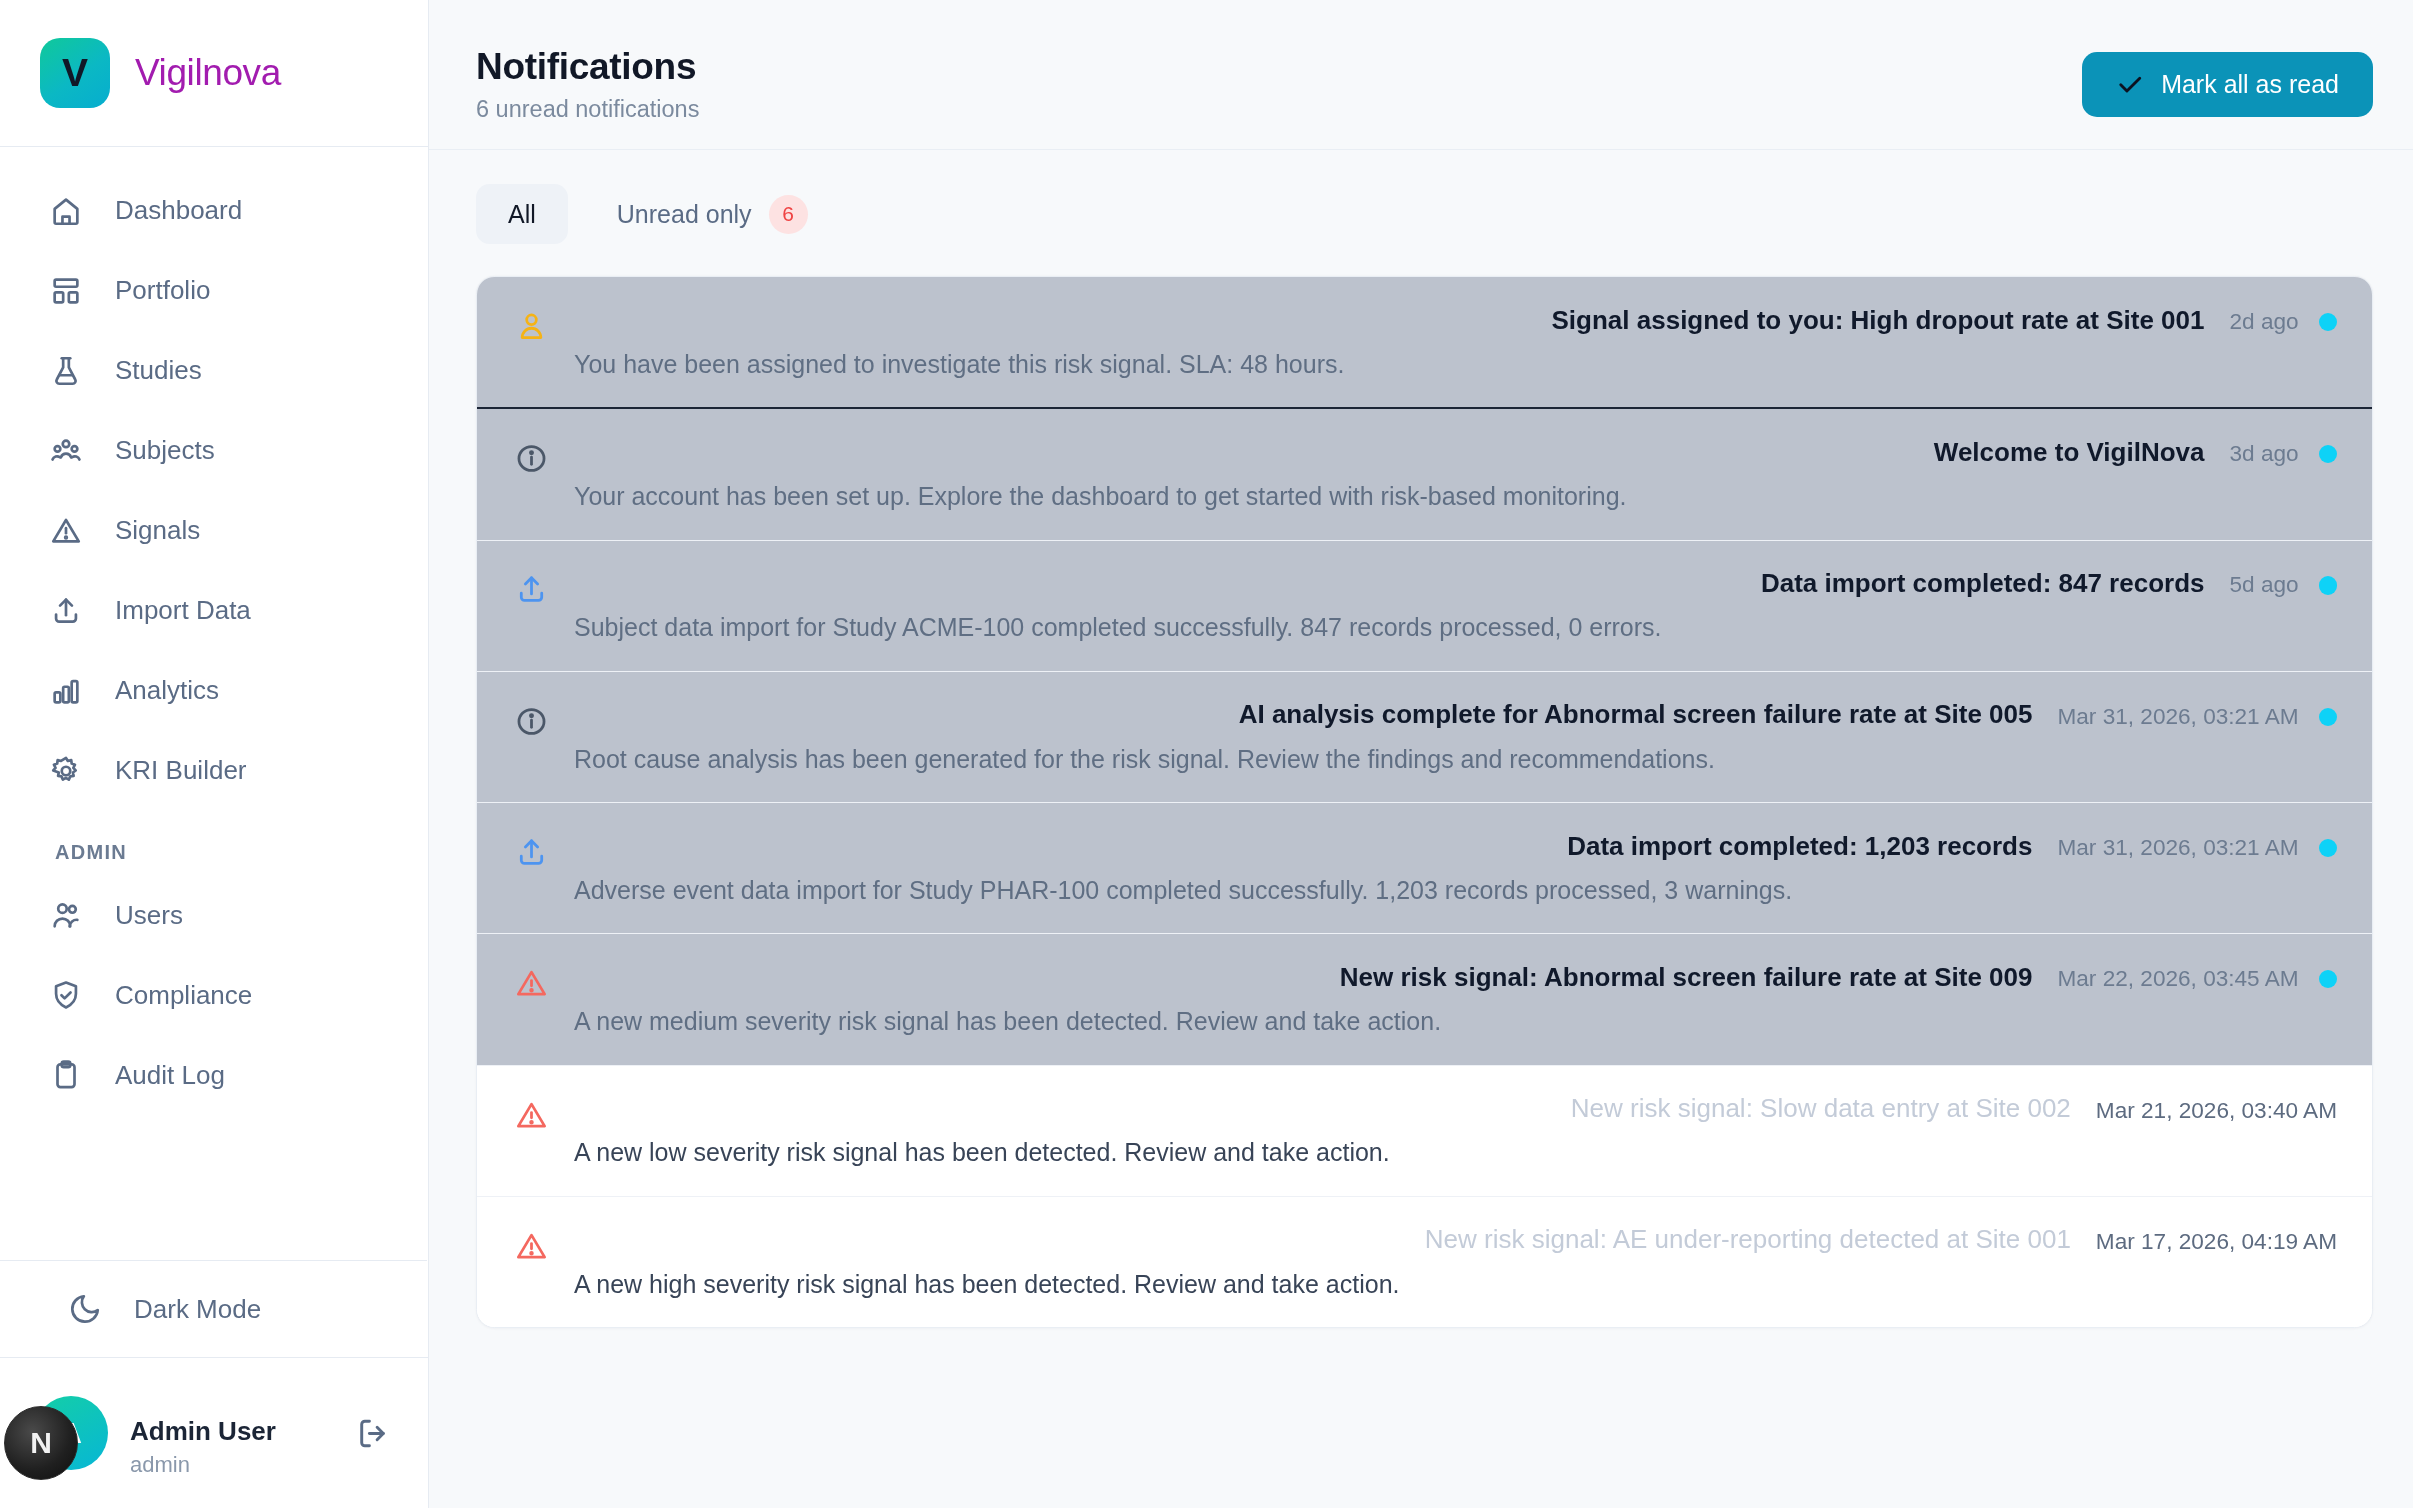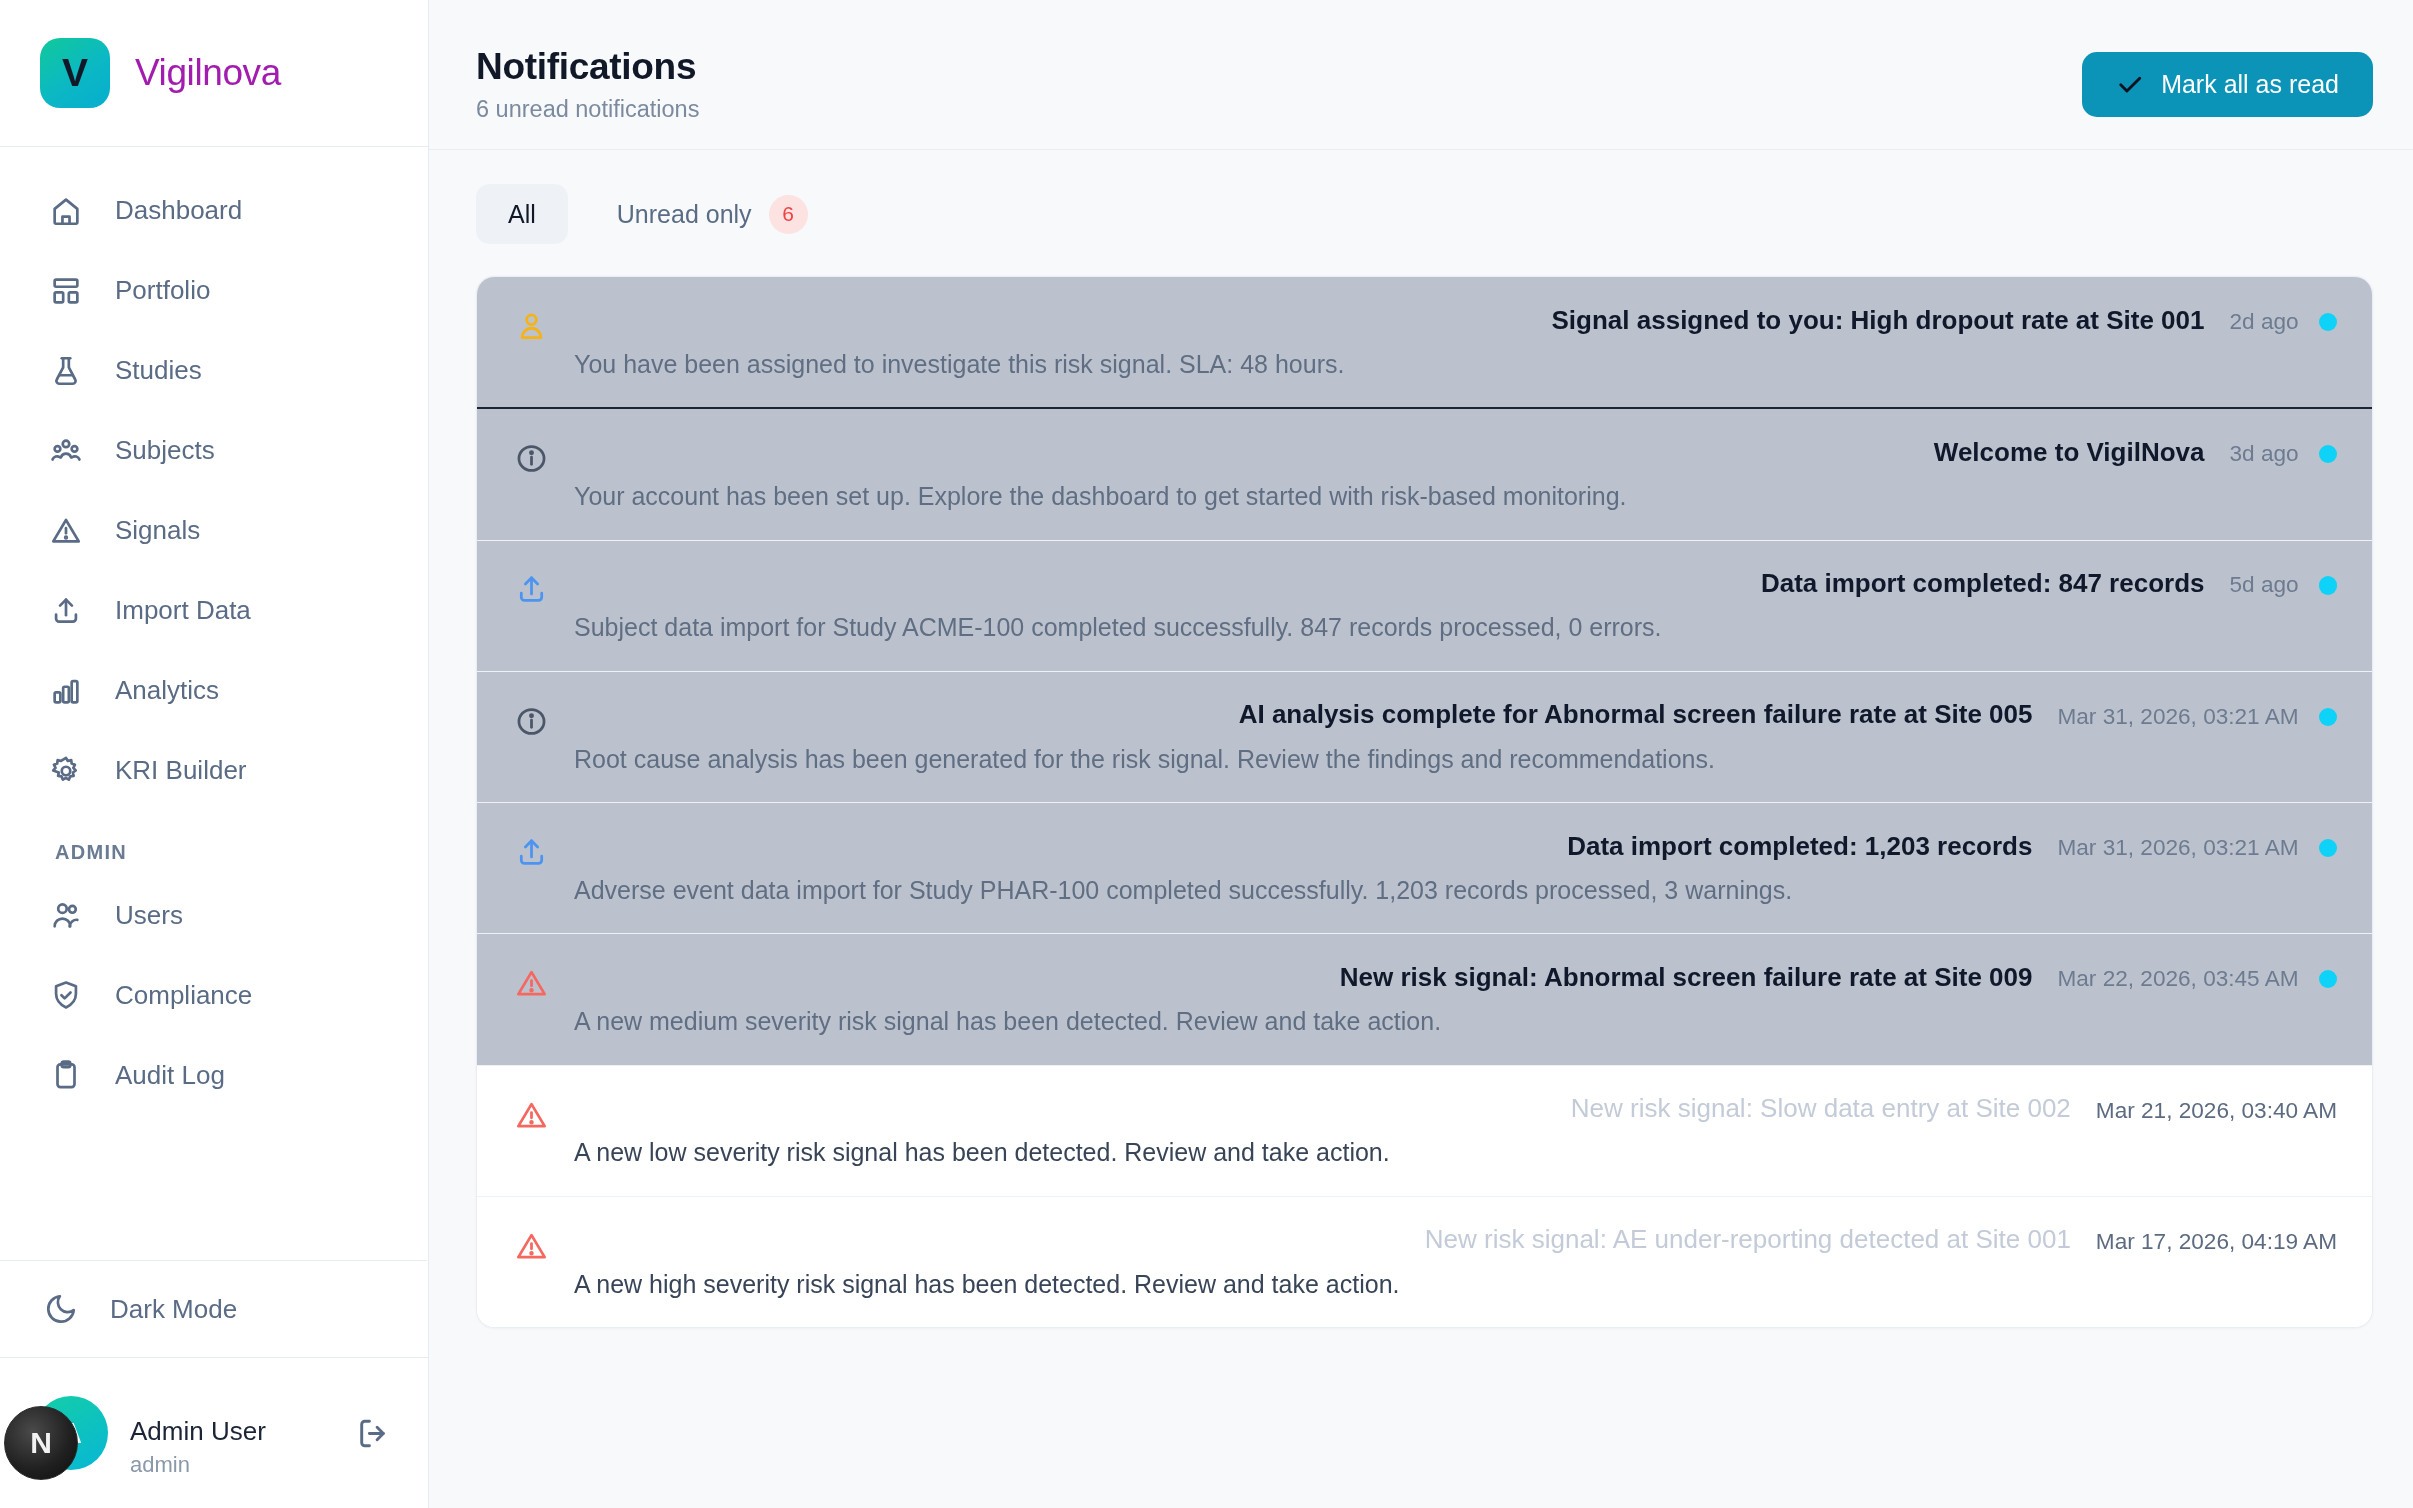--- a/index.html
+++ b/index.html
@@ -54,21 +54,21 @@
     font-size: 20px; font-weight: bold;
     letter-spacing: 1.3px; color: #6b7b92;
   }
 
   .darkmode-bar {
     position: absolute; left: 0; bottom: 0;
     width: 427px; height: 97px;
     background: #ffffff;
     border-top: 1.7px solid #e6ebf2;
     display: flex; align-items: center;
-    padding-left: 44px; gap: 32px;
+    padding-left: 68px; gap: 32px;
     color: #5a6b85; font-size: 26px;
     cursor: pointer;
   }
   .darkmode-bar .ico svg { width: 34px; height: 34px; display: block; }
 
   .nav-scroll-wrap { height: 100%; position: relative; }
 
   .user-footer {
     flex: 0 0 151px; height: 151px;
     border-top: 1.7px solid #e6ebf2;
@@ -86,21 +86,21 @@
   }
   .cursor-blob {
     position: absolute; left: -30px; top: 10px;
     width: 74px; height: 74px; border-radius: 50%;
     background: radial-gradient(circle at 38% 34%, #4a4a4a 0%, #202020 58%, #0d0d0d 100%);
     border: 1.7px solid #2c2c2c;
     display: flex; align-items: center; justify-content: center;
     color: #f2f2f2; font-size: 30px; font-weight: bold;
   }
   .user-meta { display: flex; flex-direction: column; gap: 5px; flex: 1 1 auto; min-width: 0; }
-  .user-name { font-size: 26px; font-weight: normal; color: #1b2536; white-space: nowrap; margin-top: 28px; }
+  .user-name { font-size: 26px; font-weight: bold; color: #1b2536; white-space: nowrap; margin-top: 28px; }
   .user-role { font-size: 22px; color: #8a98ab; }
   .logout-btn { width: 44px; height: 44px; display: flex; align-items: center; justify-content: center; cursor: pointer; }
   .logout-btn svg { width: 37px; height: 37px; display: block; }
 
   
   .main { flex: 1 1 auto; display: flex; flex-direction: column; background: #f7f9fb; min-width: 0; }
   .topbar {
     height: 134px; flex: 0 0 134px;
     border-bottom: 1.7px solid #e9eef4;
     display: flex; align-items: center; justify-content: space-between;

